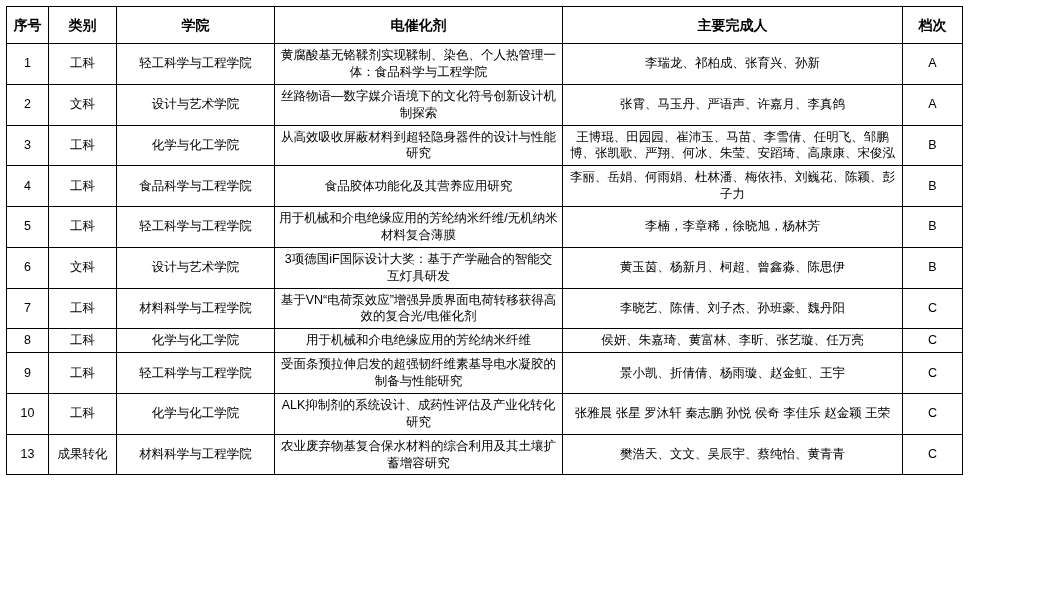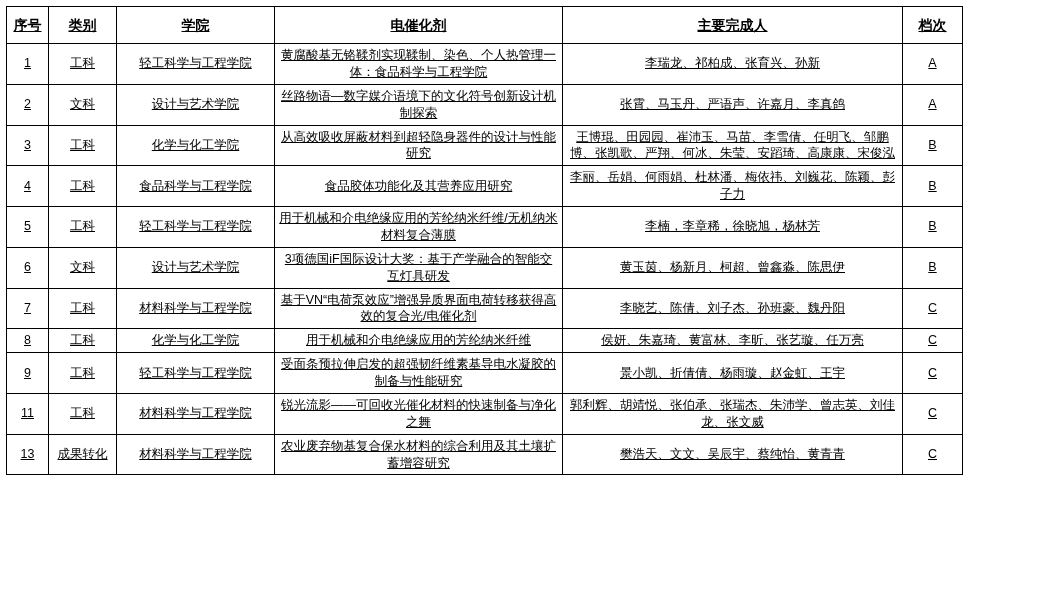--- a/index.html
+++ b/index.html
@@ -16,21 +16,20 @@
     height: 598px;
     box-sizing: border-box;
     padding: 6px 6px 0 6px;
     background: #ffffff;
     overflow: hidden;
   }
   table.results {
     border-collapse: collapse;
     width: 948px;
     table-layout: fixed;
-    text-decoration: underline;
   }
   table.results th,
   table.results td {
     border: 1px solid #000000;
     padding: 3px 4px;
     font-size: 12.5px;
     line-height: 1.35;
     text-align: center;
     vertical-align: middle;
     word-break: break-all;
@@ -146,25 +145,25 @@
       </tr>
       <tr>
         <td class="num">9</td>
         <td class="cat">工科</td>
         <td class="college">轻工科学与工程学院</td>
         <td class="title">受面条预拉伸启发的超强韧纤维素基导电水凝胶的制备与性能研究</td>
         <td class="people">景小凯、折倩倩、杨雨璇、赵金虹、王宇</td>
         <td class="grade">C</td>
       </tr>
       <tr>
-        <td class="num">11</td>
+        <td class="num">10</td>
         <td class="cat">工科</td>
-        <td class="college">材料科学与工程学院</td>
-        <td class="title">锐光流影——可回收光催化材料的快速制备与净化之舞</td>
-        <td class="people">郭利辉、胡靖悦、张伯承、张瑞杰、朱沛学、曾志英、刘佳龙、张文威</td>
+        <td class="college">化学与化工学院</td>
+        <td class="title">ALK抑制剂的系统设计、成药性评估及产业化转化研究</td>
+        <td class="people">张雅晨 张星 罗沐轩 秦志鹏 孙悦 侯奇 李佳乐 赵金颖 王荣</td>
         <td class="grade">C</td>
       </tr>
       <tr>
         <td class="num">13</td>
         <td class="cat">成果转化</td>
         <td class="college">材料科学与工程学院</td>
         <td class="title">农业废弃物基复合保水材料的综合利用及其土壤扩蓄增容研究</td>
         <td class="people">樊浩天、文文、吴辰宇、蔡纯怡、黄青青</td>
         <td class="grade">C</td>
       </tr>

